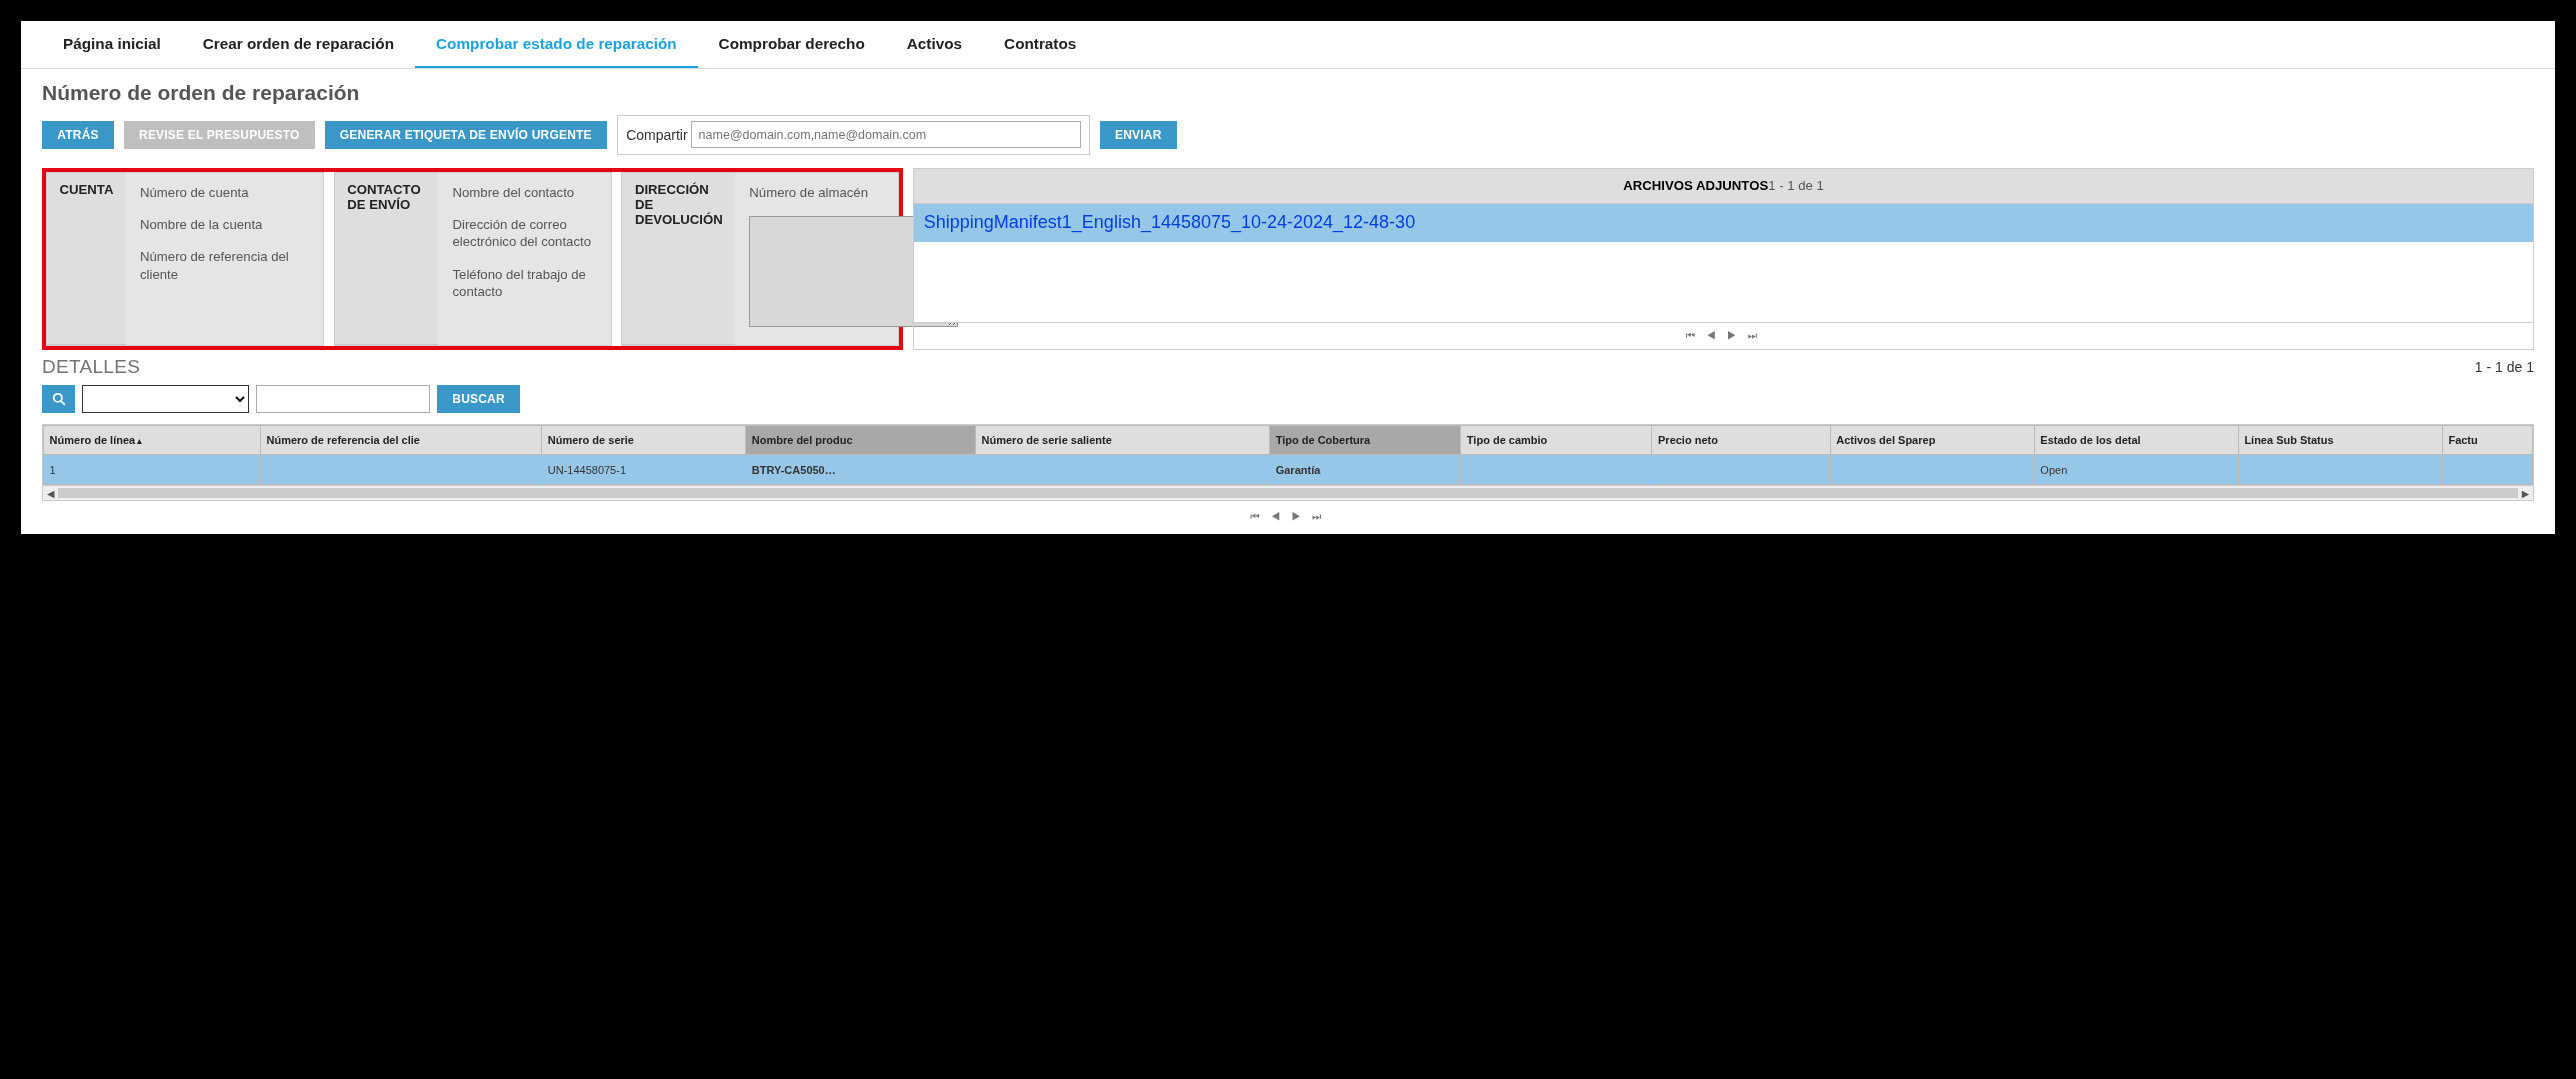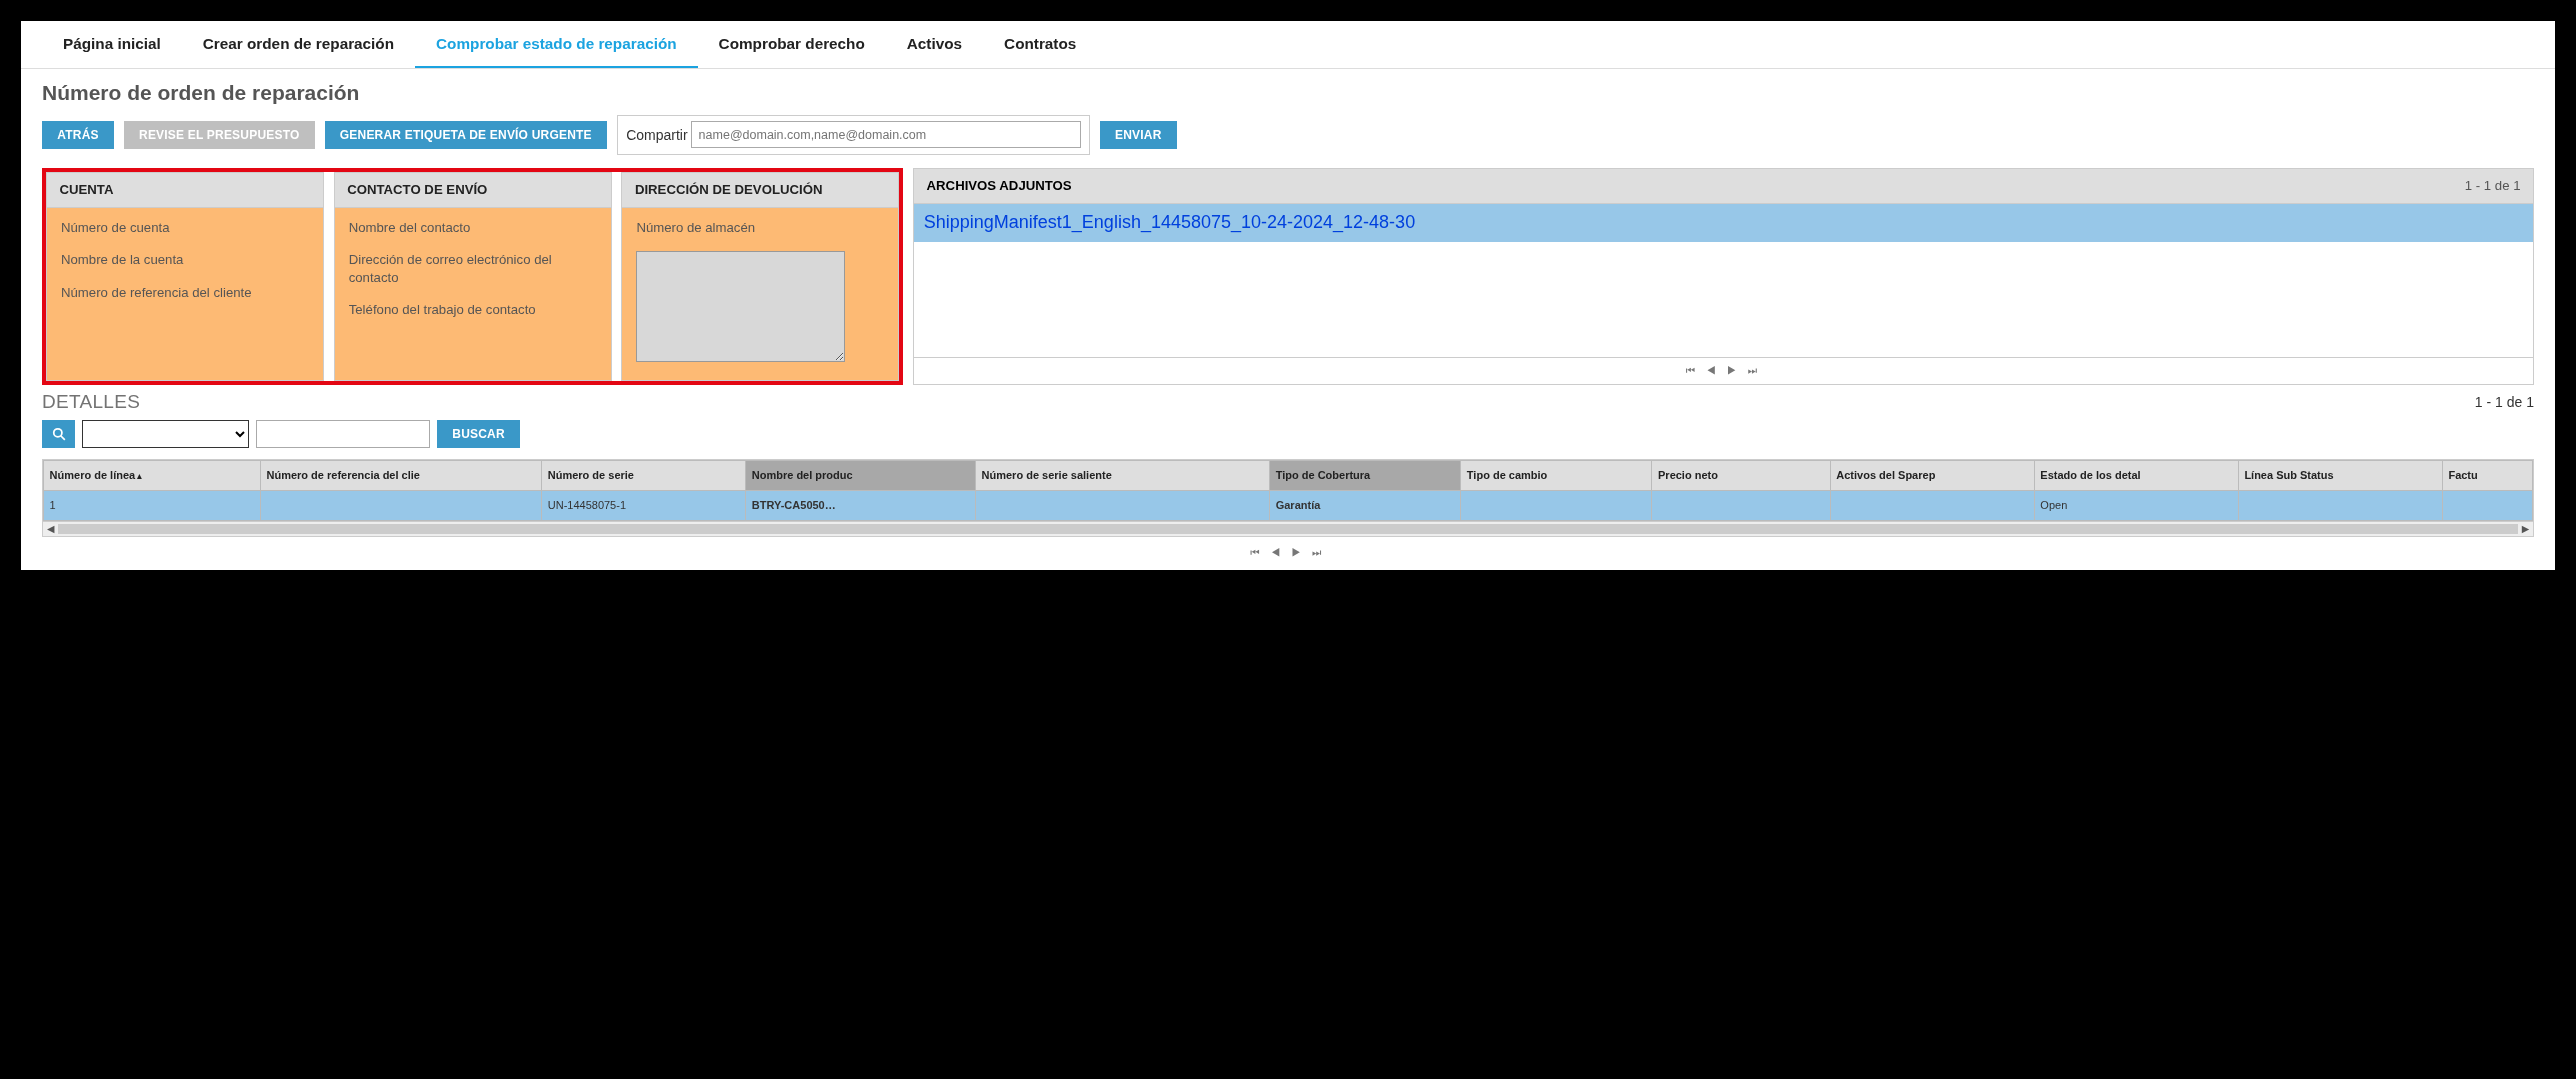--- a/index.html
+++ b/index.html
@@ -82,25 +82,25 @@
     align-items: stretch;
   }
   .highlight-group {
     display: flex;
     gap: 9.7px;
     border: 4.2px solid #e30613;
     padding: 0;
     flex: 0 0 auto;
   }
   .card {
-    background: #fdba74;
+    background: #e5e5e5;
     border: 0.7px solid #ccc;
     width: 278px;
     display: flex;
-    flex-direction: column;
+    flex-direction: row;
   }
   .card-header {
     background: #dedede;
     padding: 9.7px 12.5px;
     font-size: 13.2px;
     font-weight: bold;
     color: #222;
     border-bottom: 0.7px solid #ccc;
   }
   .card-body {
@@ -122,21 +122,21 @@
   
   .attach-panel {
     flex: 1;
     margin-left: 9.7px;
     display: flex;
     flex-direction: column;
   }
   .attach-header {
     display: flex;
     align-items: center;
-    justify-content: space-between;
+    justify-content: center;
     background: #dedede;
     padding: 9.7px 12.5px;
     font-size: 13.2px;
     font-weight: bold;
     border: 0.7px solid #ccc;
   }
   .attach-count { font-weight: normal; color: #555; }
   .attach-list {
     border: 0.7px solid #ccc;
     border-top: none;

